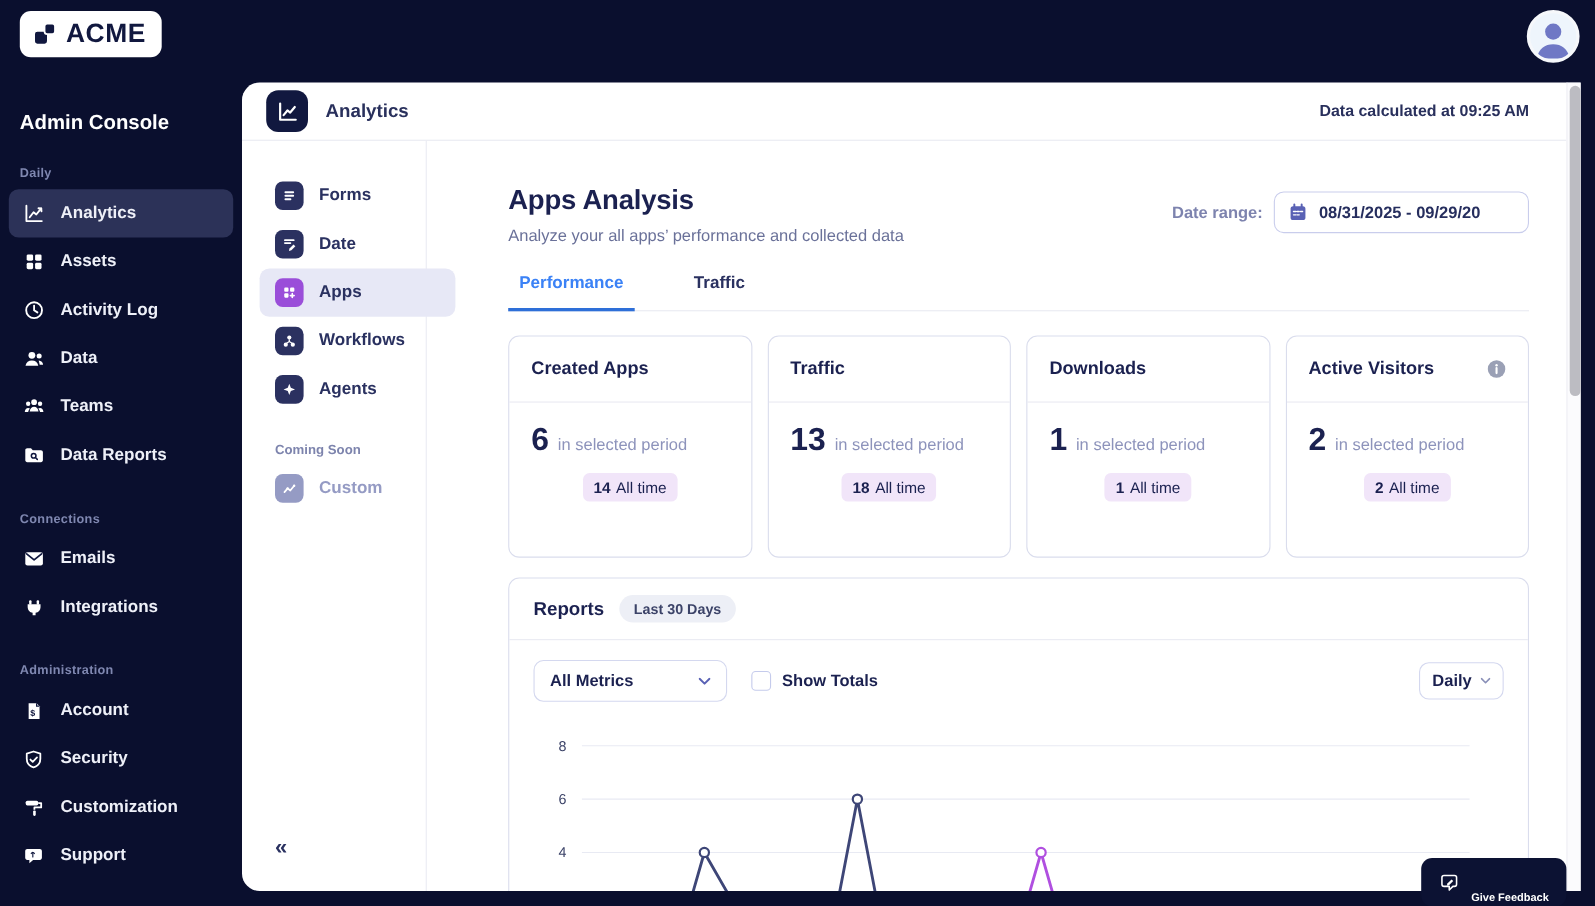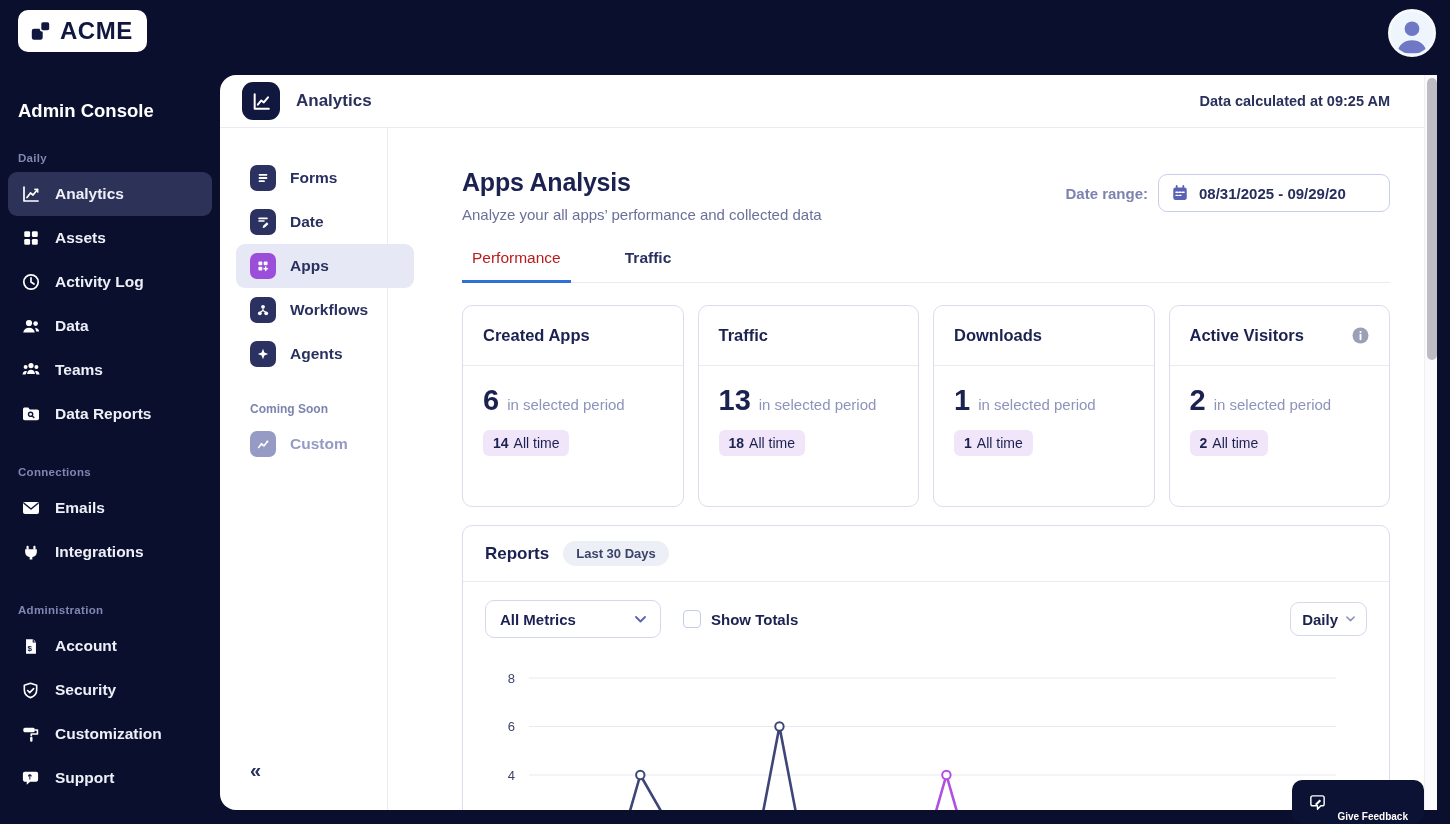--- a/index.html
+++ b/index.html
@@ -49,24 +49,24 @@
   .page-title { font-size:25px; font-weight:800; color:#1b2150; letter-spacing:-.2px; }
   .page-sub { margin-top:9px; font-size:15px; color:#6a7199; }
   .range-wrap { margin-left:auto; margin-top:6px; display:flex; align-items:center; gap:10px; }
   .range-label { font-size:15px; font-weight:600; color:#7d83ae; }
   .range-input { width:232px; height:38px; border:1px solid #c9cdec; border-radius:9px; background:#fff;
     display:flex; align-items:center; gap:10px; padding:0 12px; overflow:hidden; cursor:pointer; }
   .range-value { font-size:15px; font-weight:600; color:#262e5e; white-space:nowrap; }
 
   .tabs { margin-top:26px; display:flex; gap:44px; border-bottom:1px solid #e9eaf2; }
   .tab { font-size:15.5px; font-weight:600; color:#2a3160; padding:0 10px 13px 10px; cursor:pointer; }
-  .tab.active { color:#b91c1c; font-weight:400; border-bottom:3px solid #2e6fd8; margin-bottom:-1px; }
+  .tab.active { color:#3b82f6; font-weight:700; border-bottom:3px solid #2e6fd8; margin-bottom:-1px; }
 
   .cards-row { margin-top:22px; display:flex; gap:14px; }
-  .stat-card { flex:1; height:202px; border:1px solid #dadded; border-radius:10px; background:#fff; }
+  .stat-card { flex:1; height:202px; border:1px solid #dadded; border-radius:10px; background:#fff;text-align:center; }
   .sc-head { height:60px; padding:0 20px; display:flex; align-items:center; border-bottom:1px solid #e9eaf2; }
   .sc-title { font-size:16.5px; font-weight:700; color:#1b2150; }
   .sc-info { margin-left:auto; display:flex; }
   .sc-body { padding:18px 20px 0 20px; }
   .sc-valrow { display:flex; align-items:baseline; gap:8px; }
   .sc-value { font-size:29px; font-weight:800; color:#1b2150; }
   .sc-period { font-size:15px; color:#8d93bb; }
   .sc-pill { display:inline-flex; align-items:baseline; gap:5px; margin-top:13px; background:#f1e5f9;
     border-radius:6px; padding:5px 10px; }
   .sc-pill b { font-size:14px; font-weight:700; color:#1b2150; }

